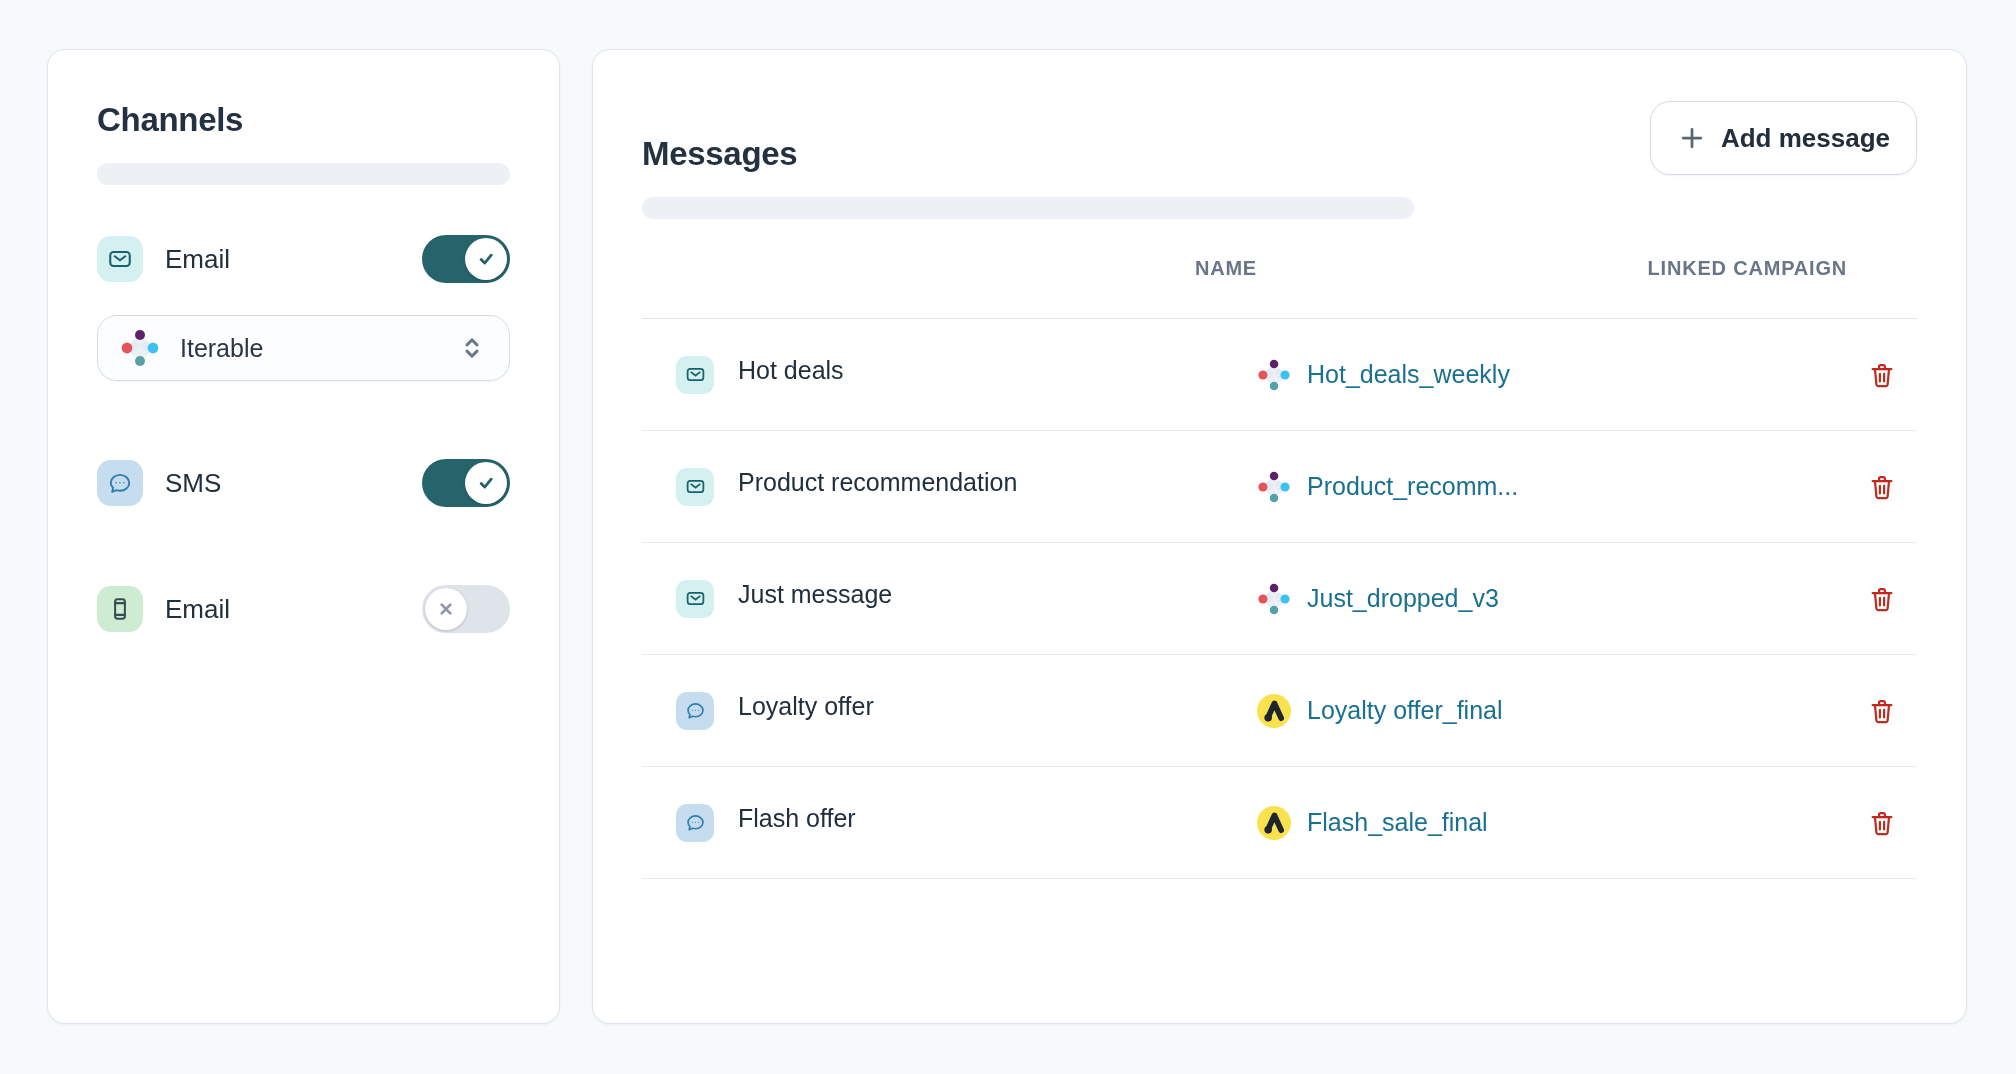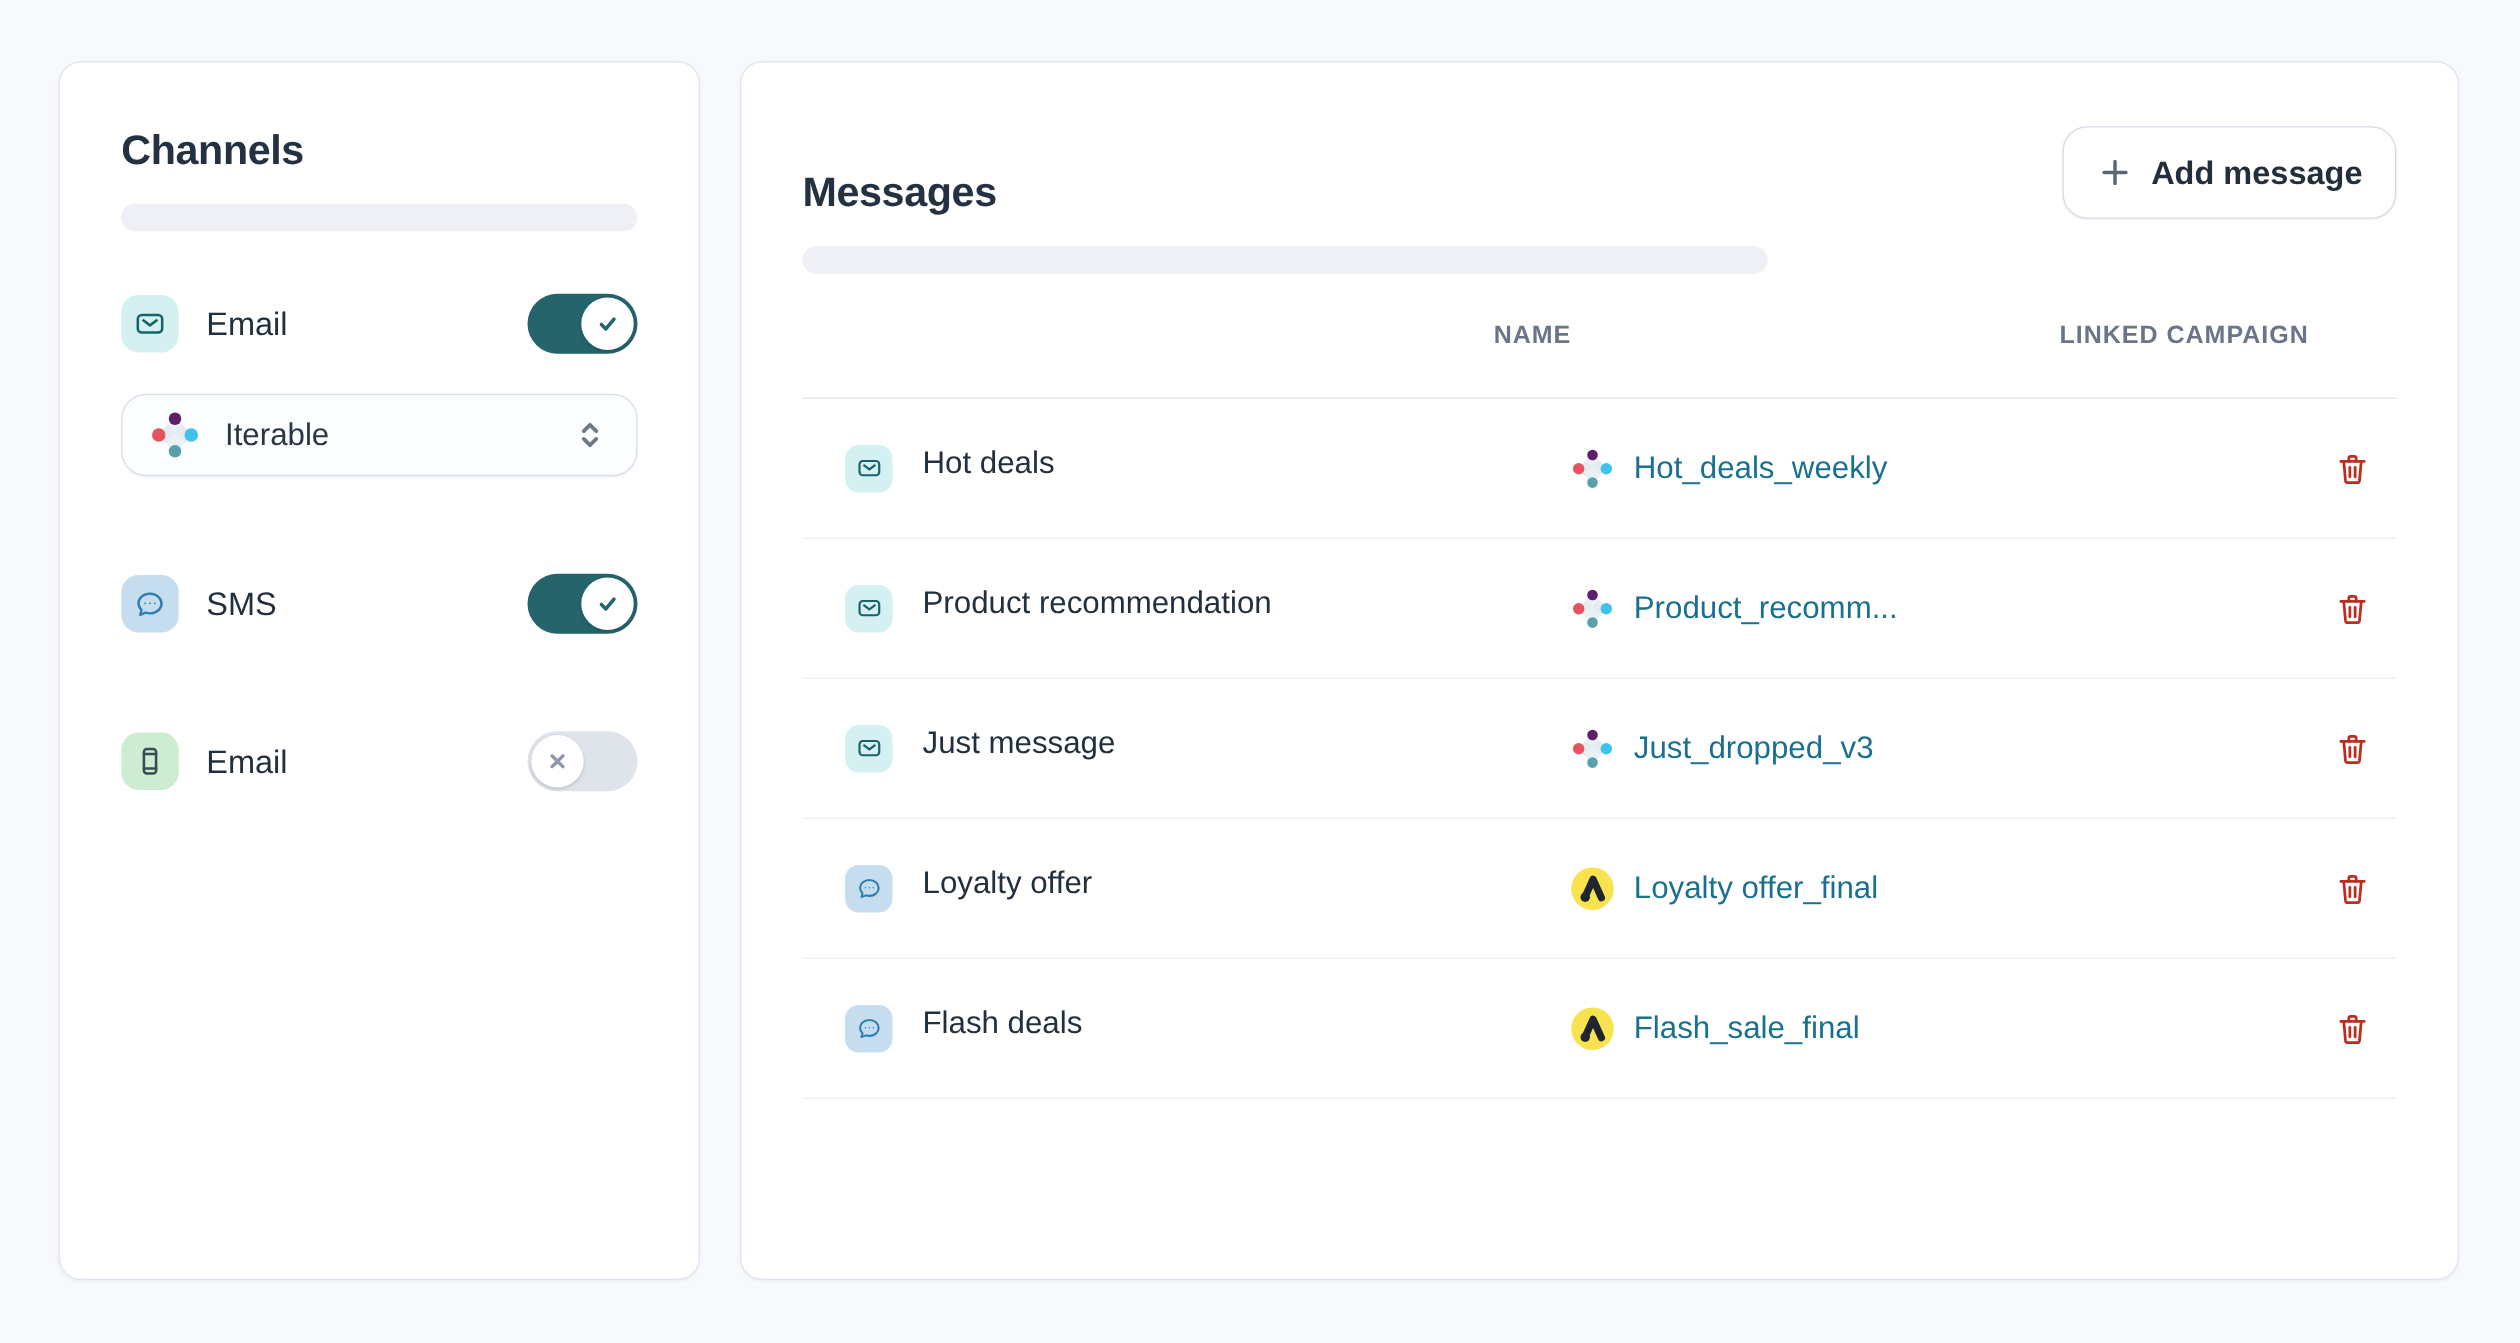--- a/index.html
+++ b/index.html
@@ -309,21 +309,21 @@
       <div class="trow body">
         <div class="cell-name">
           <span class="row-badge sms">
             <svg width="21" height="21" viewBox="0 0 24 24" fill="none" stroke="#2e7eb0" stroke-width="1.9" stroke-linecap="round" stroke-linejoin="round">
               <path d="M12 4.5c-4.7 0-8.5 3.2-8.5 7.2 0 1.9.8 3.6 2.2 4.9l-.9 3.6 3.9-1.6c1 .3 2.1.5 3.3.5 4.7 0 8.5-3.2 8.5-7.2S16.7 4.5 12 4.5z"></path>
               <circle cx="8.4" cy="11.7" r="0.7" fill="#2e7eb0" stroke="none"></circle>
                 <circle cx="12" cy="11.7" r="0.7" fill="#2e7eb0" stroke="none"></circle>
                 <circle cx="15.6" cy="11.7" r="0.7" fill="#2e7eb0" stroke="none"></circle>
             </svg>
           </span>
-          <span class="row-name">Flash deals</span>
+          <span class="row-name">Flash offer</span>
         </div>
         <div class="cell-campaign">
           <span class="att-circle sm">
             <svg width="34" height="34" viewBox="0 0 38 38" fill="none">
               <path d="M12 27 L19.5 10.5 L27 27" stroke="#1e2430" stroke-width="6.4" stroke-linecap="round" stroke-linejoin="round"></path>
               <circle cx="12.5" cy="26.5" r="4.2" fill="#1e2430"></circle>
             </svg>
           </span>
           <a class="campaign-link">Flash_sale_final</a>
         </div>

